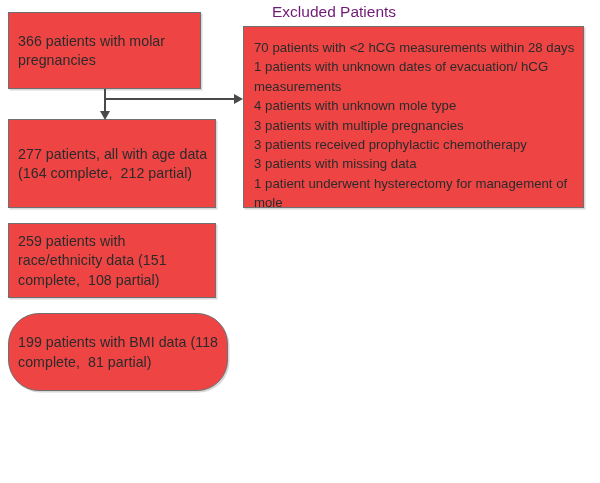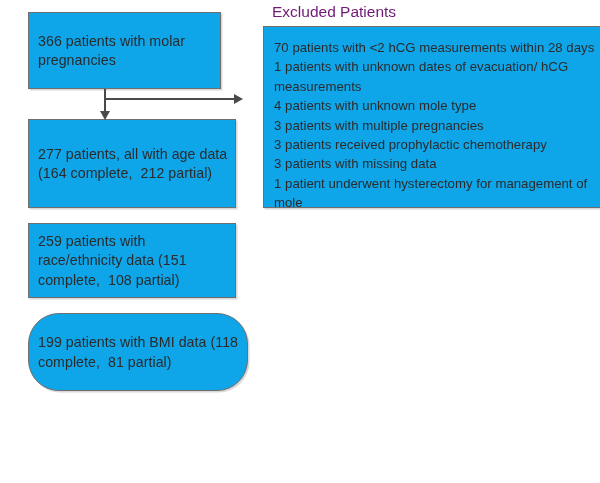--- a/index.html
+++ b/index.html
@@ -17,23 +17,22 @@
     height: 483px;
     background: #ffffff;
     overflow: hidden;
   }
 
   
   .flow-box {
     position: absolute;
     box-sizing: border-box;
     border: 1.5px solid #6f6f6f;
-    background: #0ea5e9;
+    background: #ef4444;
     box-shadow: 1.5px 1.5px 0 0 #d8d8d8;
-    margin-left: 20px;
   }
   .flow-box .box-text {
     position: absolute;
     left: 9px;
     right: 6px;
     top: 50%;
     transform: translateY(-50%);
     font-size: 14.2px;
     line-height: 19.5px;
     color: #2b2b2b;

